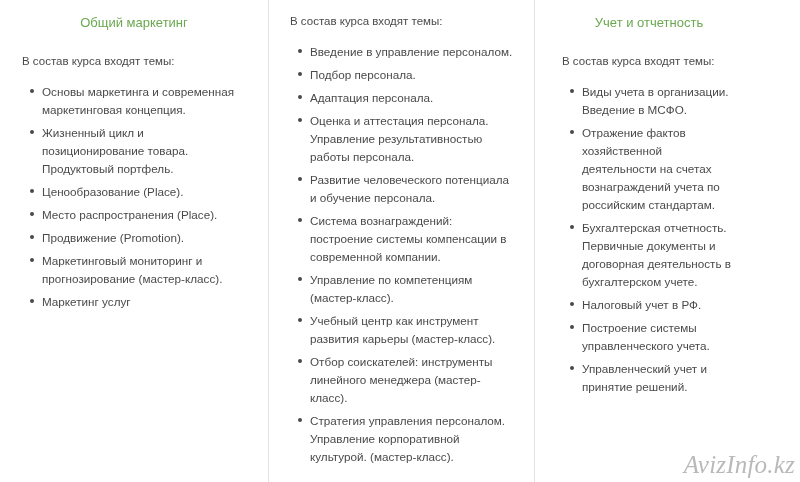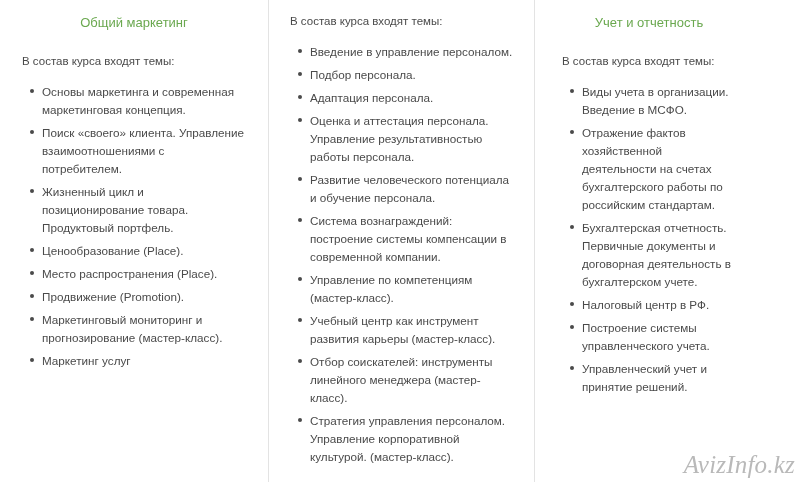--- a/index.html
+++ b/index.html
@@ -95,21 +95,20 @@
 </head>
 <body>
 
 <div class="columns">
 
   <div class="col col-1">
     <h2 class="col-title">Общий маркетинг</h2>
     <p class="col-sub">В состав курса входят темы:</p>
     <ul class="topics">
       <li>Основы маркетинга и современная маркетинговая концепция.</li>
-      <li>Поиск «своего» клиента. Управление взаимоотношениями с потребителем.</li>
       <li>Жизненный цикл и позиционирование товара. Продуктовый портфель.</li>
       <li>Ценообразование (Place).</li>
       <li>Место распространения (Place).</li>
       <li>Продвижение (Promotion).</li>
       <li>Маркетинговый мониторинг и прогнозирование (мастер-класс).</li>
       <li>Маркетинг услуг</li>
     </ul>
   </div>
 
   <div class="col col-2">
@@ -126,23 +125,23 @@
       <li>Отбор соискателей: инструменты линейного менеджера (мастер-класс).</li>
       <li>Стратегия управления персоналом. Управление корпоративной культурой. (мастер-класс).</li>
     </ul>
   </div>
 
   <div class="col col-3">
     <h2 class="col-title">Учет и отчетность</h2>
     <p class="col-sub">В состав курса входят темы:</p>
     <ul class="topics">
       <li>Виды учета в организации. Введение в МСФО.</li>
-      <li>Отражение фактов хозяйственной деятельности на счетах бухгалтерского работы по российским стандартам.</li>
+      <li>Отражение фактов хозяйственной деятельности на счетах вознаграждений учета по российским стандартам.</li>
       <li>Бухгалтерская отчетность. Первичные документы и договорная деятельность в бухгалтерском учете.</li>
-      <li>Налоговый центр в РФ.</li>
+      <li>Налоговый учет в РФ.</li>
       <li>Построение системы управленческого учета.</li>
       <li>Управленческий учет и принятие решений.</li>
     </ul>
   </div>
 
 </div>
 
 <div class="watermark">AvizInfo.kz</div>
 
 </body></html>

